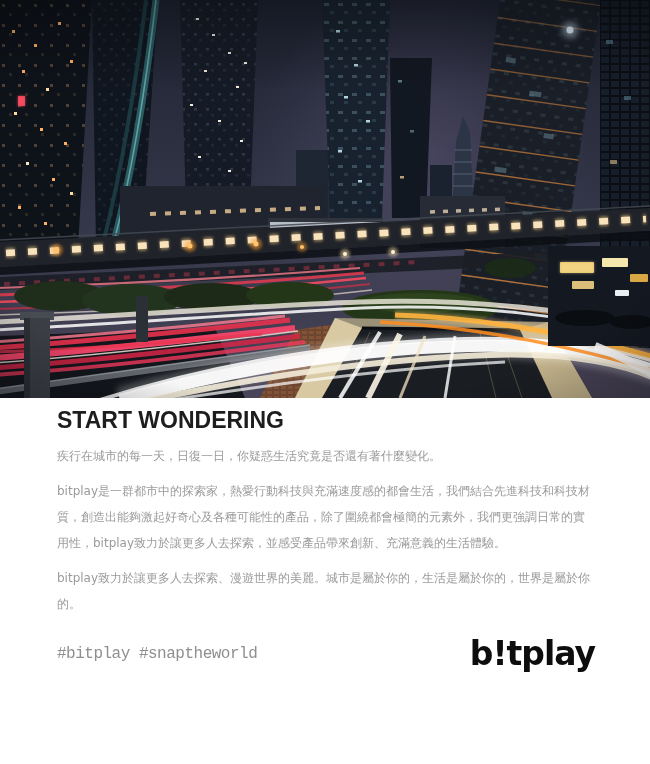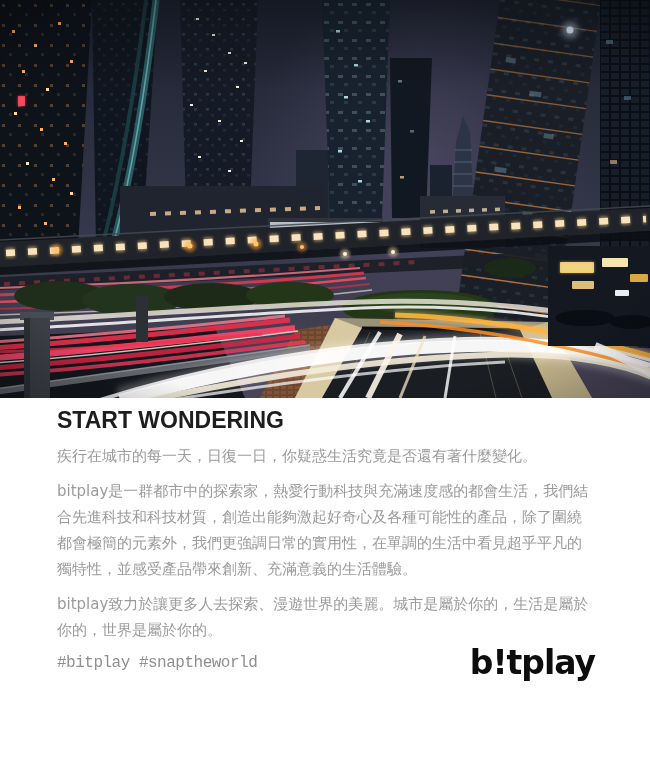--- a/index.html
+++ b/index.html
@@ -18,25 +18,25 @@
     padding:9px 55px 0 57px;
   }
   .content h1{
     margin:0 0 9px 0;
     font-size:23px;line-height:27px;font-weight:700;
     color:#1d1d1d;letter-spacing:0px;
     font-family:"Liberation Sans","DejaVu Sans",sans-serif;
   }
   .content p{
     margin:0 0 9px 0;
-    font-size:15px;line-height:26px;
+    font-size:12px;line-height:26px;
     color:#9b9b9b;
     text-align:left;
   }
-  .content p.last{margin-bottom:3px;}
+  .content p.last{margin-bottom:20px;}
   .footer-row{
     display:flex;justify-content:space-between;align-items:flex-end;
     margin-top:2px;
   }
   .hashtags{
     font-family:"Liberation Mono","DejaVu Sans Mono",monospace;
     font-size:16px;color:#8f8f8f;letter-spacing:-0.5px;
     padding-bottom:7px;
   }
   .logo{
@@ -343,21 +343,21 @@
       </g>
 
       <rect x="0" y="0" width="650" height="90" fill="url(#topshade)"></rect>
       <rect x="0" y="0" width="650" height="398" fill="url(#vig)"></rect>
     </svg>
   </div>
 
   <div class="content">
     <h1>START WONDERING</h1>
     <p>疾行在城市的每一天，日復一日，你疑惑生活究竟是否還有著什麼變化。</p>
-    <p>bitplay是一群都市中的探索家，熱愛行動科技與充滿速度感的都會生活，我們結合先進科技和科技材質，創造出能夠激起好奇心及各種可能性的產品，除了圍繞都會極簡的元素外，我們更強調日常的實用性，在單調的生活中看見超乎平凡的獨特性，並感受產品帶來創新、充滿意義的生活體驗。</p>
+    <p>bitplay是一群都市中的探索家，熱愛行動科技與充滿速度感的都會生活，我們結合先進科技和科技材質，創造出能夠激起好奇心及各種可能性的產品，除了圍繞都會極簡的元素外，我們更強調日常的實用性，bitplay致力於讓更多人去探索，並感受產品帶來創新、充滿意義的生活體驗。</p>
     <p class="last">bitplay致力於讓更多人去探索、漫遊世界的美麗。城市是屬於你的，生活是屬於你的，世界是屬於你的。</p>
     <div class="footer-row">
       <span class="hashtags">#bitplay #snaptheworld</span>
       <span class="logo">b!tplay</span>
     </div>
   </div>
 
 </div>
 
 </body></html>

